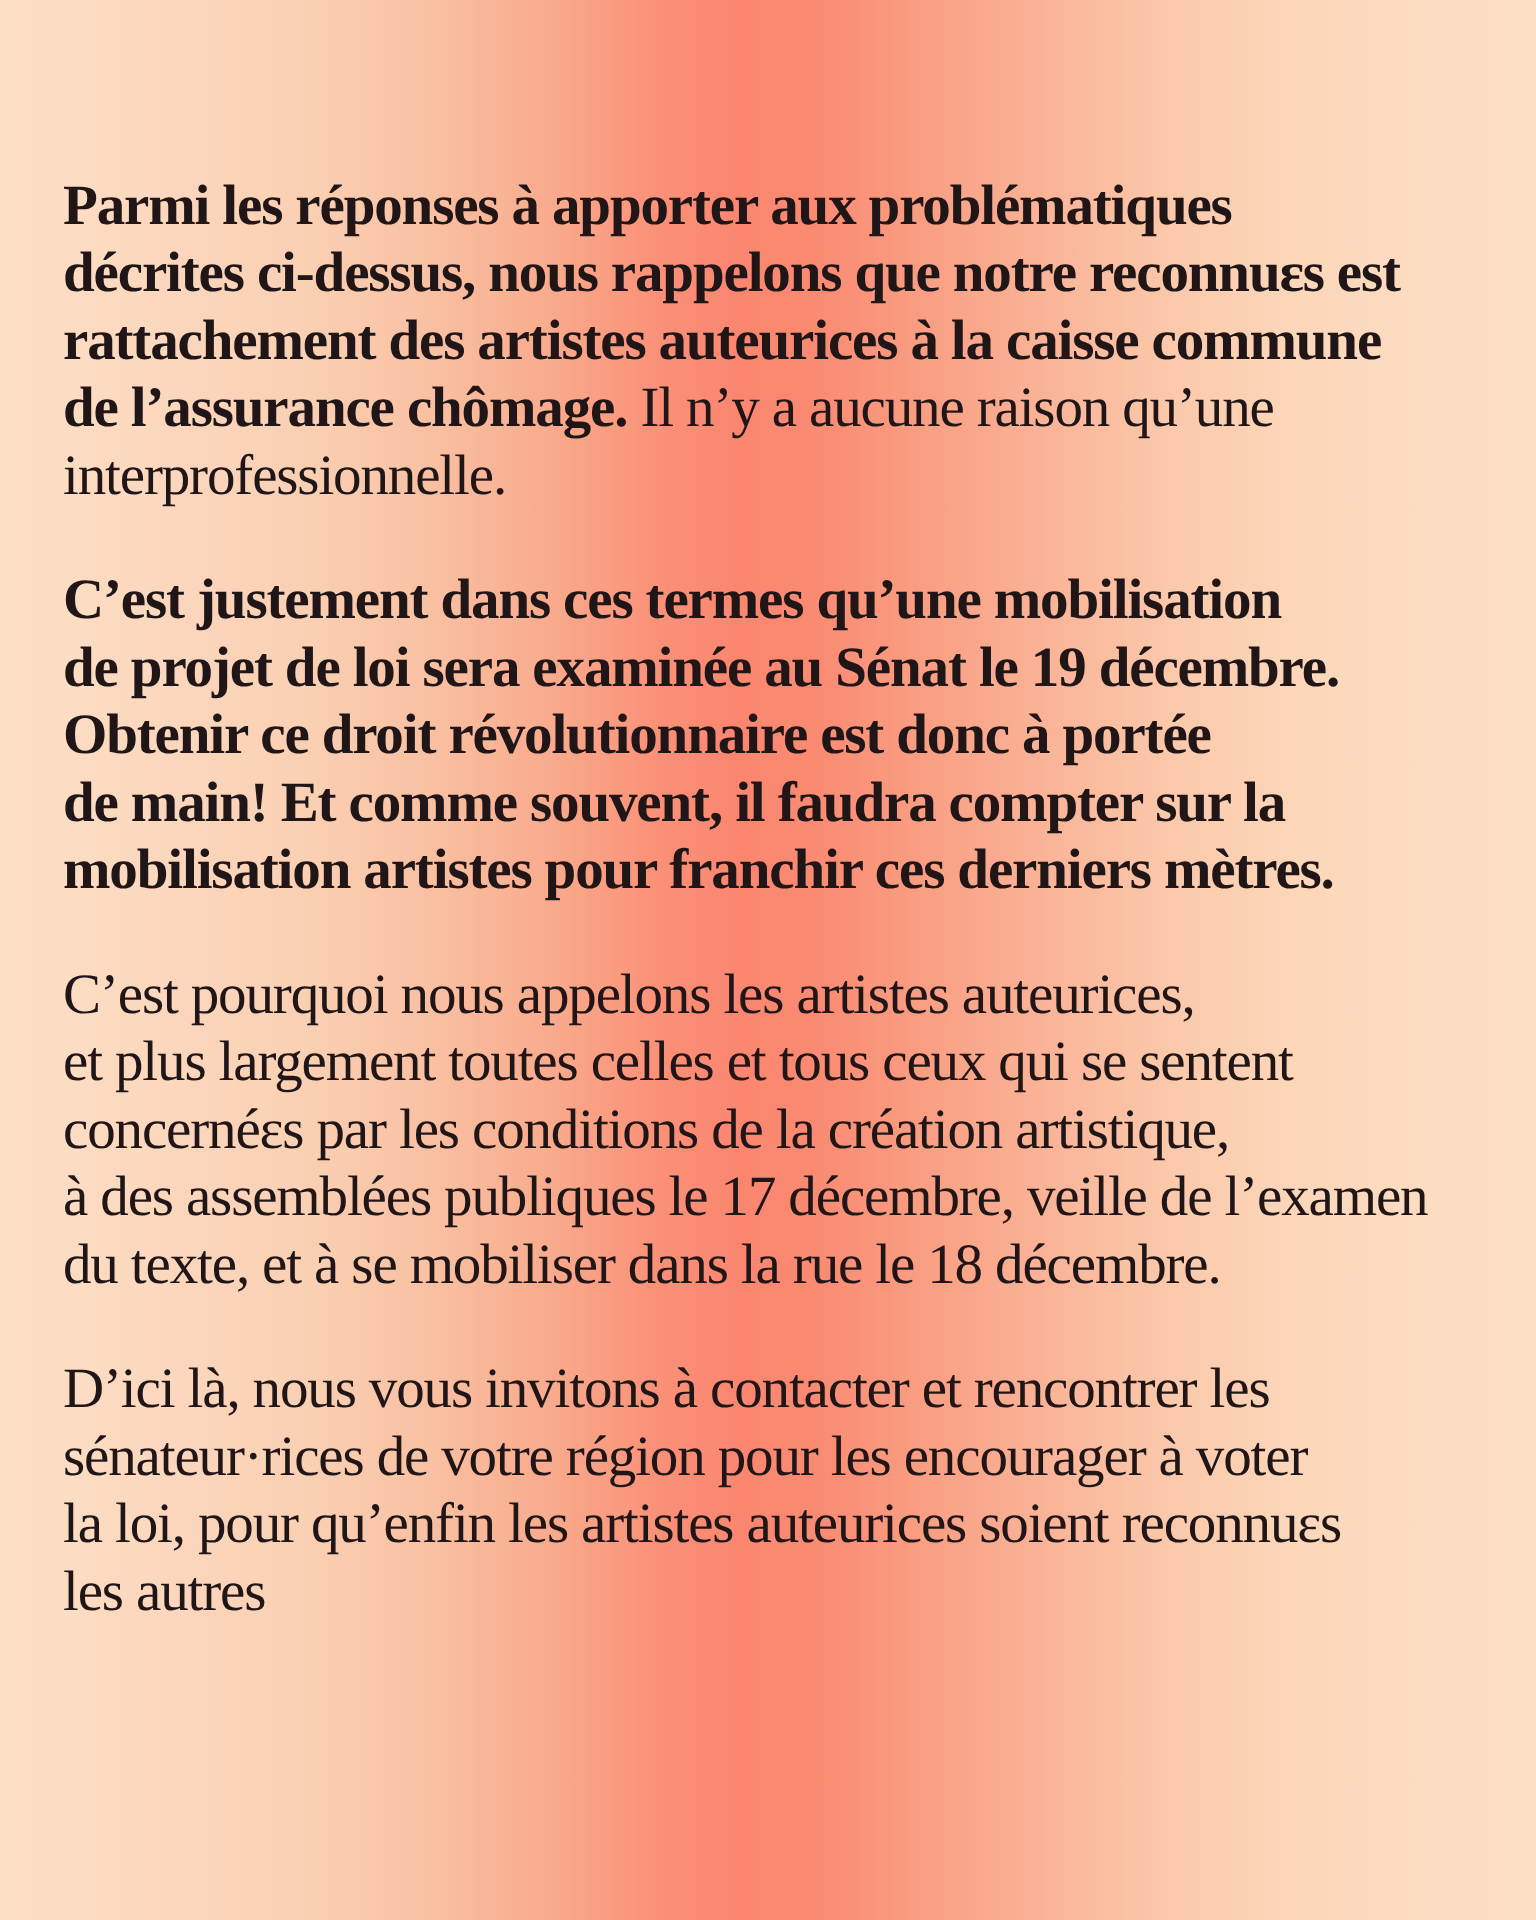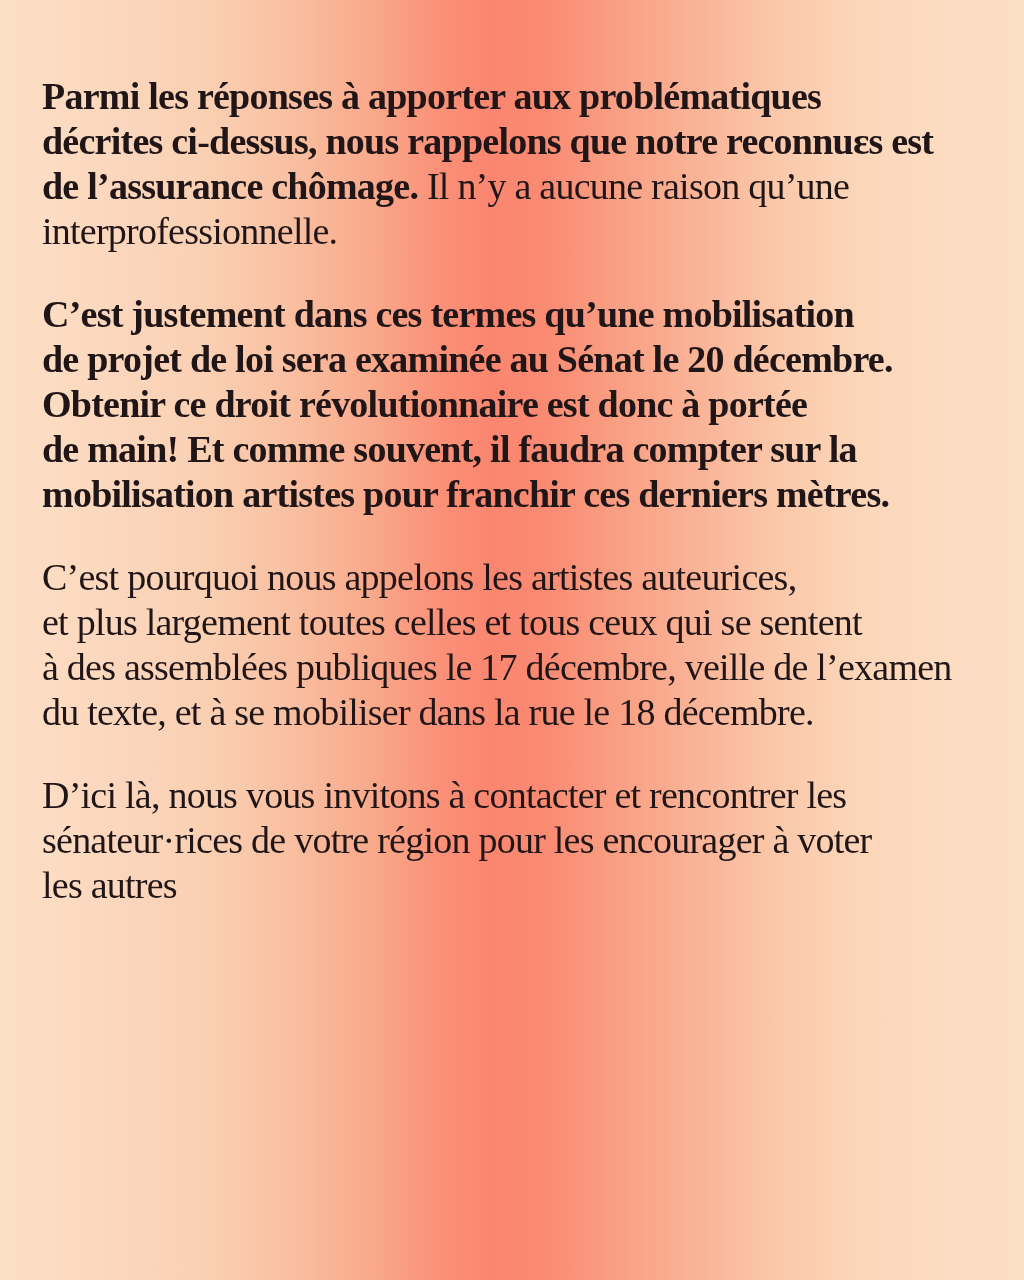--- a/index.html
+++ b/index.html
@@ -21,21 +21,22 @@
       #fb8670 48%,
       #fa8a72 53%,
       #f99e82 60%,
       #fab397 68%,
       #fbc8aa 76%,
       #fcd6b9 84%,
       #fcdcc1 92%,
       #fcdec6 100%);
   }
   .content {
-    padding: 74px 28px 0 42px;
+    padding: 103px 28px 0 42px;
+    margin-top: 12px;
   }
   .para {
     margin: 0 0 38px 0;
     font-family: "Liberation Serif", "DejaVu Serif", serif;
     font-size: 38px;
     line-height: 45px;
     letter-spacing: -0.02em;
     color: #201618;
   }
   .line {
@@ -47,35 +48,38 @@
   }
 </style>
 </head>
 <body>
 
 <main class="content">
   <div id="paragraphs">
       <p class="para">
         <span class="line"><span class="seg b">Parmi les réponses à apporter aux problématiques</span></span>
         <span class="line"><span class="seg b">décrites ci-dessus, nous rappelons que notre reconnuɛs est</span></span>
+        <span class="line"><span class="seg b">rattachement des artistes auteurices à la caisse commune</span></span>
         <span class="line"><span class="seg b">de l’assurance chômage.</span><span class="seg"> Il n’y a aucune raison qu’une</span></span>
         <span class="line"><span class="seg">interprofessionnelle.</span></span>
       </p>
       <p class="para">
         <span class="line"><span class="seg b">C’est justement dans ces termes qu’une mobilisation</span></span>
-        <span class="line"><span class="seg b">de projet de loi sera examinée au Sénat le 20 décembre.</span></span>
+        <span class="line"><span class="seg b">de projet de loi sera examinée au Sénat le 19 décembre.</span></span>
         <span class="line"><span class="seg b">Obtenir ce droit révolutionnaire est donc à portée</span></span>
         <span class="line"><span class="seg b">de main! Et comme souvent, il faudra compter sur la</span></span>
         <span class="line"><span class="seg b">mobilisation artistes pour franchir ces derniers mètres.</span></span>
       </p>
       <p class="para">
         <span class="line"><span class="seg">C’est pourquoi nous appelons les artistes auteurices,</span></span>
         <span class="line"><span class="seg">et plus largement toutes celles et tous ceux qui se sentent</span></span>
+        <span class="line"><span class="seg">concernéɛs par les conditions de la création artistique,</span></span>
         <span class="line"><span class="seg">à des assemblées publiques le 17 décembre, veille de l’examen</span></span>
         <span class="line"><span class="seg">du texte, et à se mobiliser dans la rue le 18 décembre.</span></span>
       </p>
       <p class="para">
         <span class="line"><span class="seg">D’ici là, nous vous invitons à contacter et rencontrer les</span></span>
         <span class="line"><span class="seg">sénateur·rices de votre région pour les encourager à voter</span></span>
+        <span class="line"><span class="seg">la loi, pour qu’enfin les artistes auteurices soient reconnuɛs</span></span>
         <span class="line"><span class="seg">les autres</span></span>
       </p>
     </div>
 </main>
 
 </body></html>

